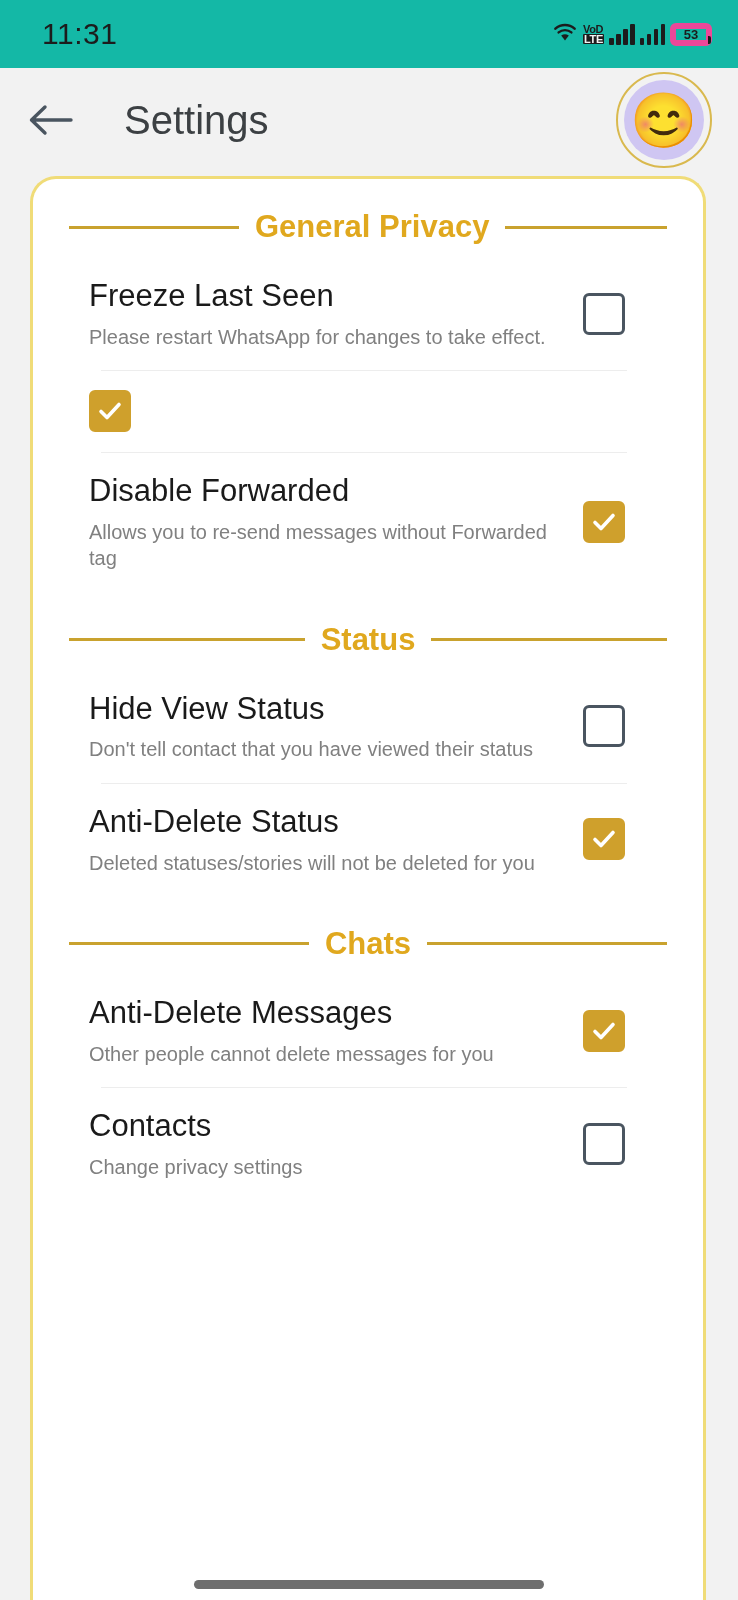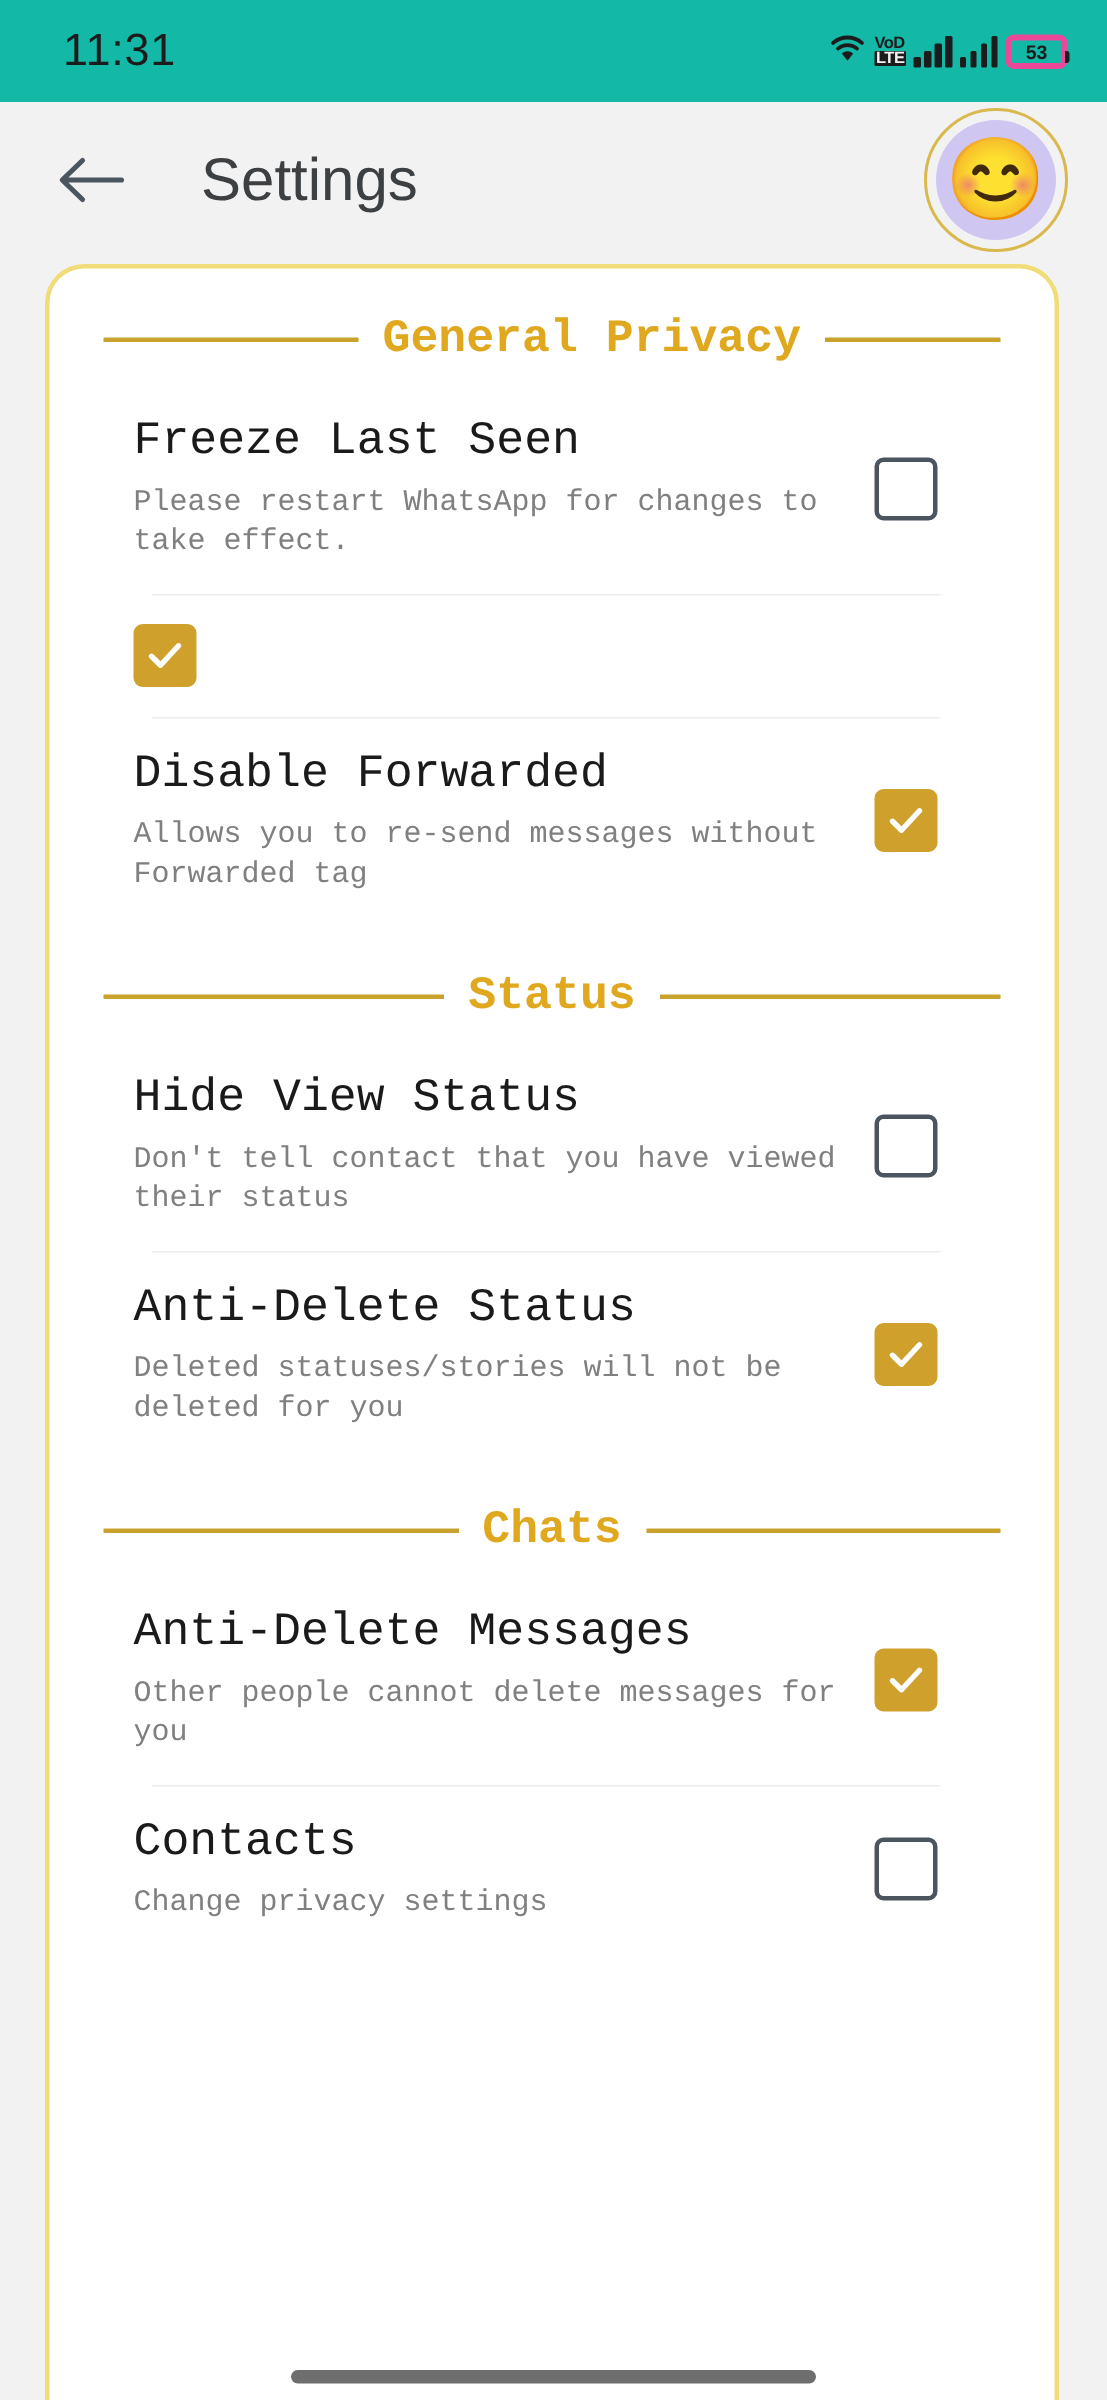--- a/index.html
+++ b/index.html
@@ -69,21 +69,21 @@
   }
   .bars i:nth-child(1) { height: 7px; }
   .bars i:nth-child(2) { height: 11px; }
   .bars i:nth-child(3) { height: 16px; }
   .bars i:nth-child(4) { height: 21px; }
 
   .battery {
     position: relative;
     width: 42px;
     height: 23px;
-    border: 4px solid #ec4899;
+    border: 6px solid #ec4899;
     border-radius: 6px;
     display: flex;
     align-items: center;
     justify-content: center;
   }
   .battery::after {
     content: "";
     position: absolute;
     right: -5px;
     top: 7px;
@@ -96,21 +96,21 @@
     font-size: 13px;
     font-weight: bold;
     color: #1C1C1C;
   }
 
   
   .app-bar {
     height: 104px;
     display: flex;
     align-items: center;
-    padding: 0 26px 0 34px;
+    padding: 0 26px 0 24px;
     background: #F2F2F2;
   }
   .back-arrow {
     width: 52px;
     height: 52px;
     display: flex;
     align-items: center;
     justify-content: center;
     flex: none;
   }
@@ -150,21 +150,20 @@
     position: absolute;
     left: 30px;
     top: 176px;
     width: 676px;
     bottom: 0;
     background: #FFFFFF;
     border: 3px solid #F0DC78;
     border-bottom: none;
     border-radius: 26px 26px 0 0;
     overflow: hidden;
-    font-family: Liberation Mono, monospace;
   }
 
   .section-header {
     display: flex;
     align-items: center;
     gap: 16px;
     padding: 0 36px;
     margin-top: 30px;
     margin-bottom: 12px;
   }

